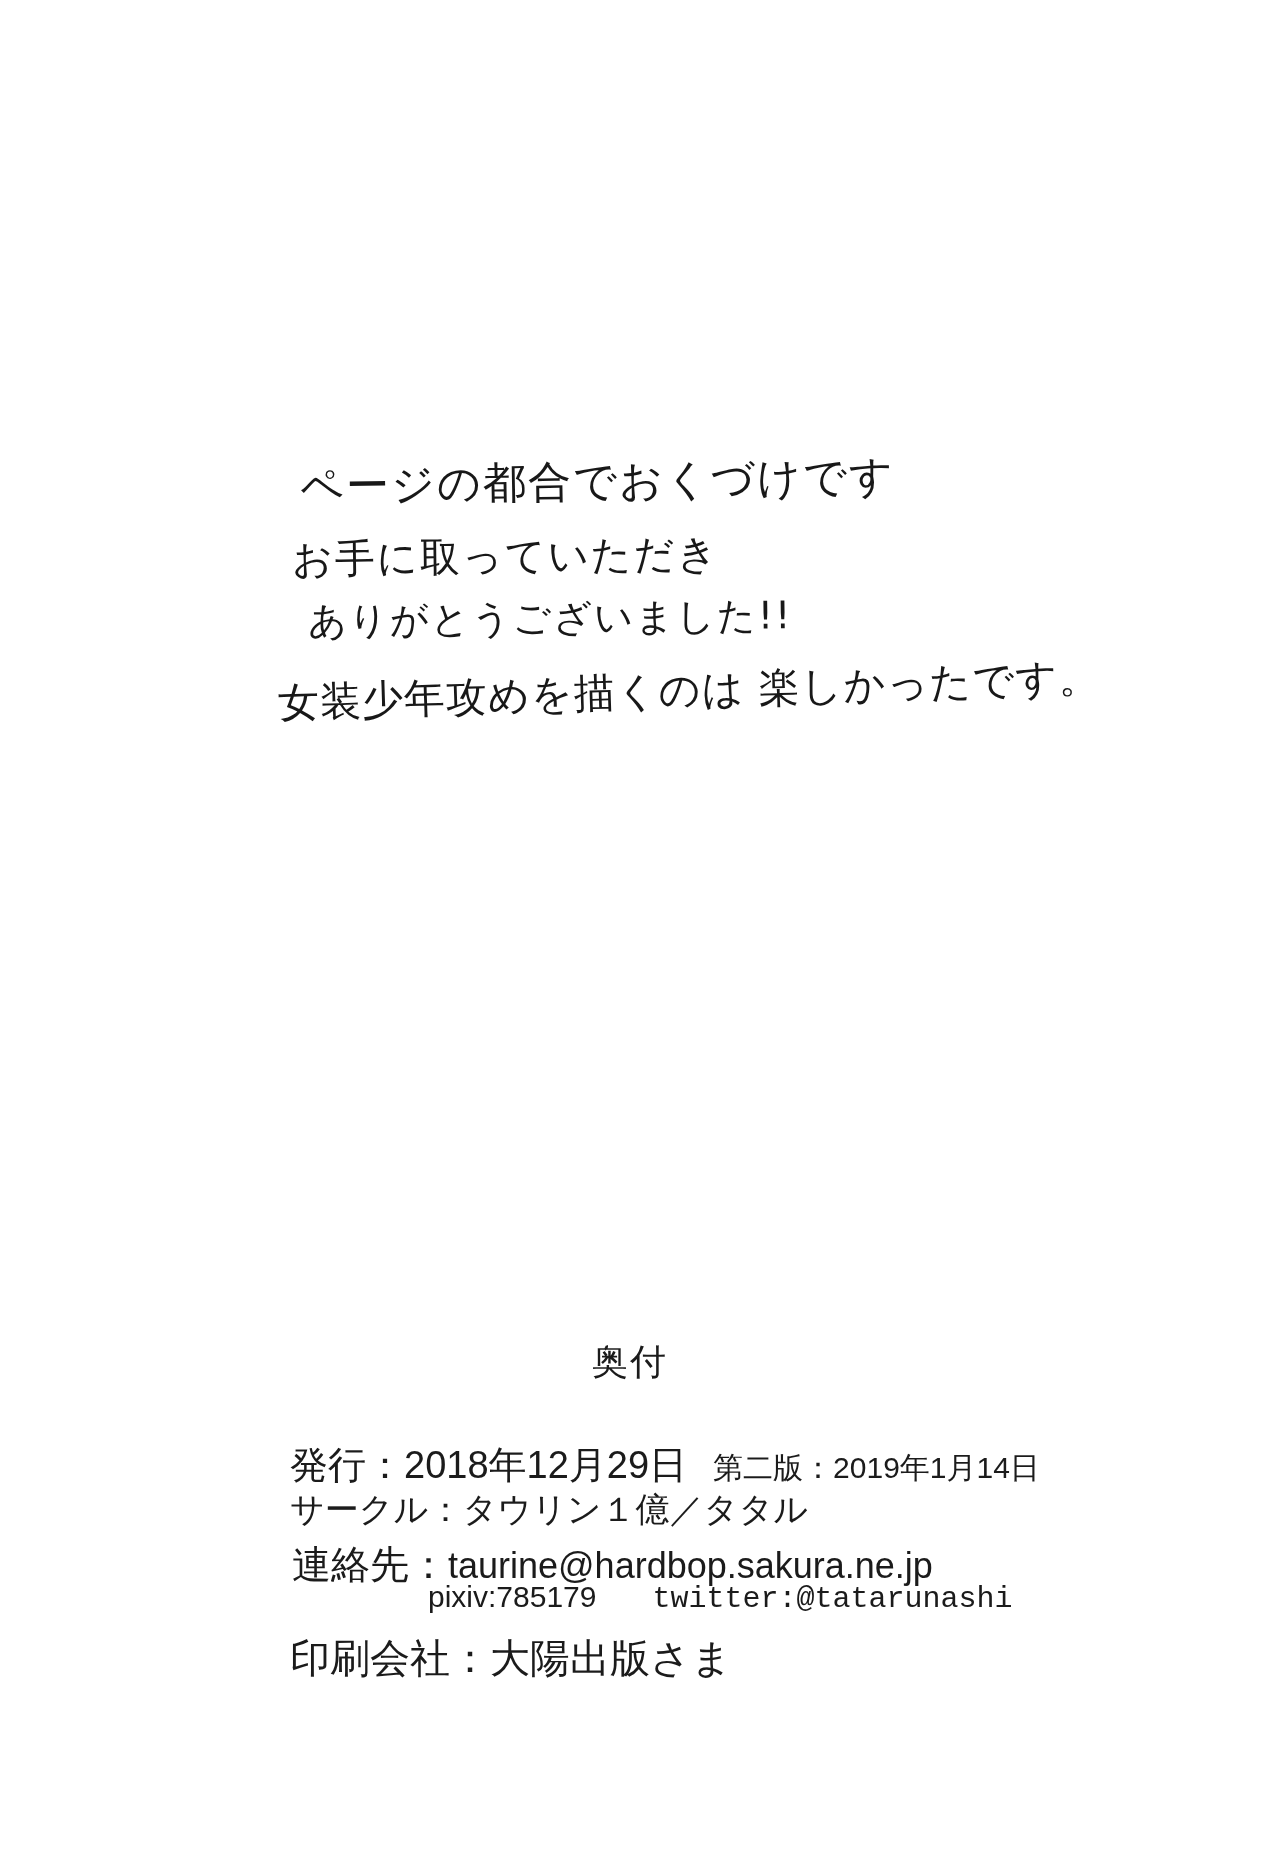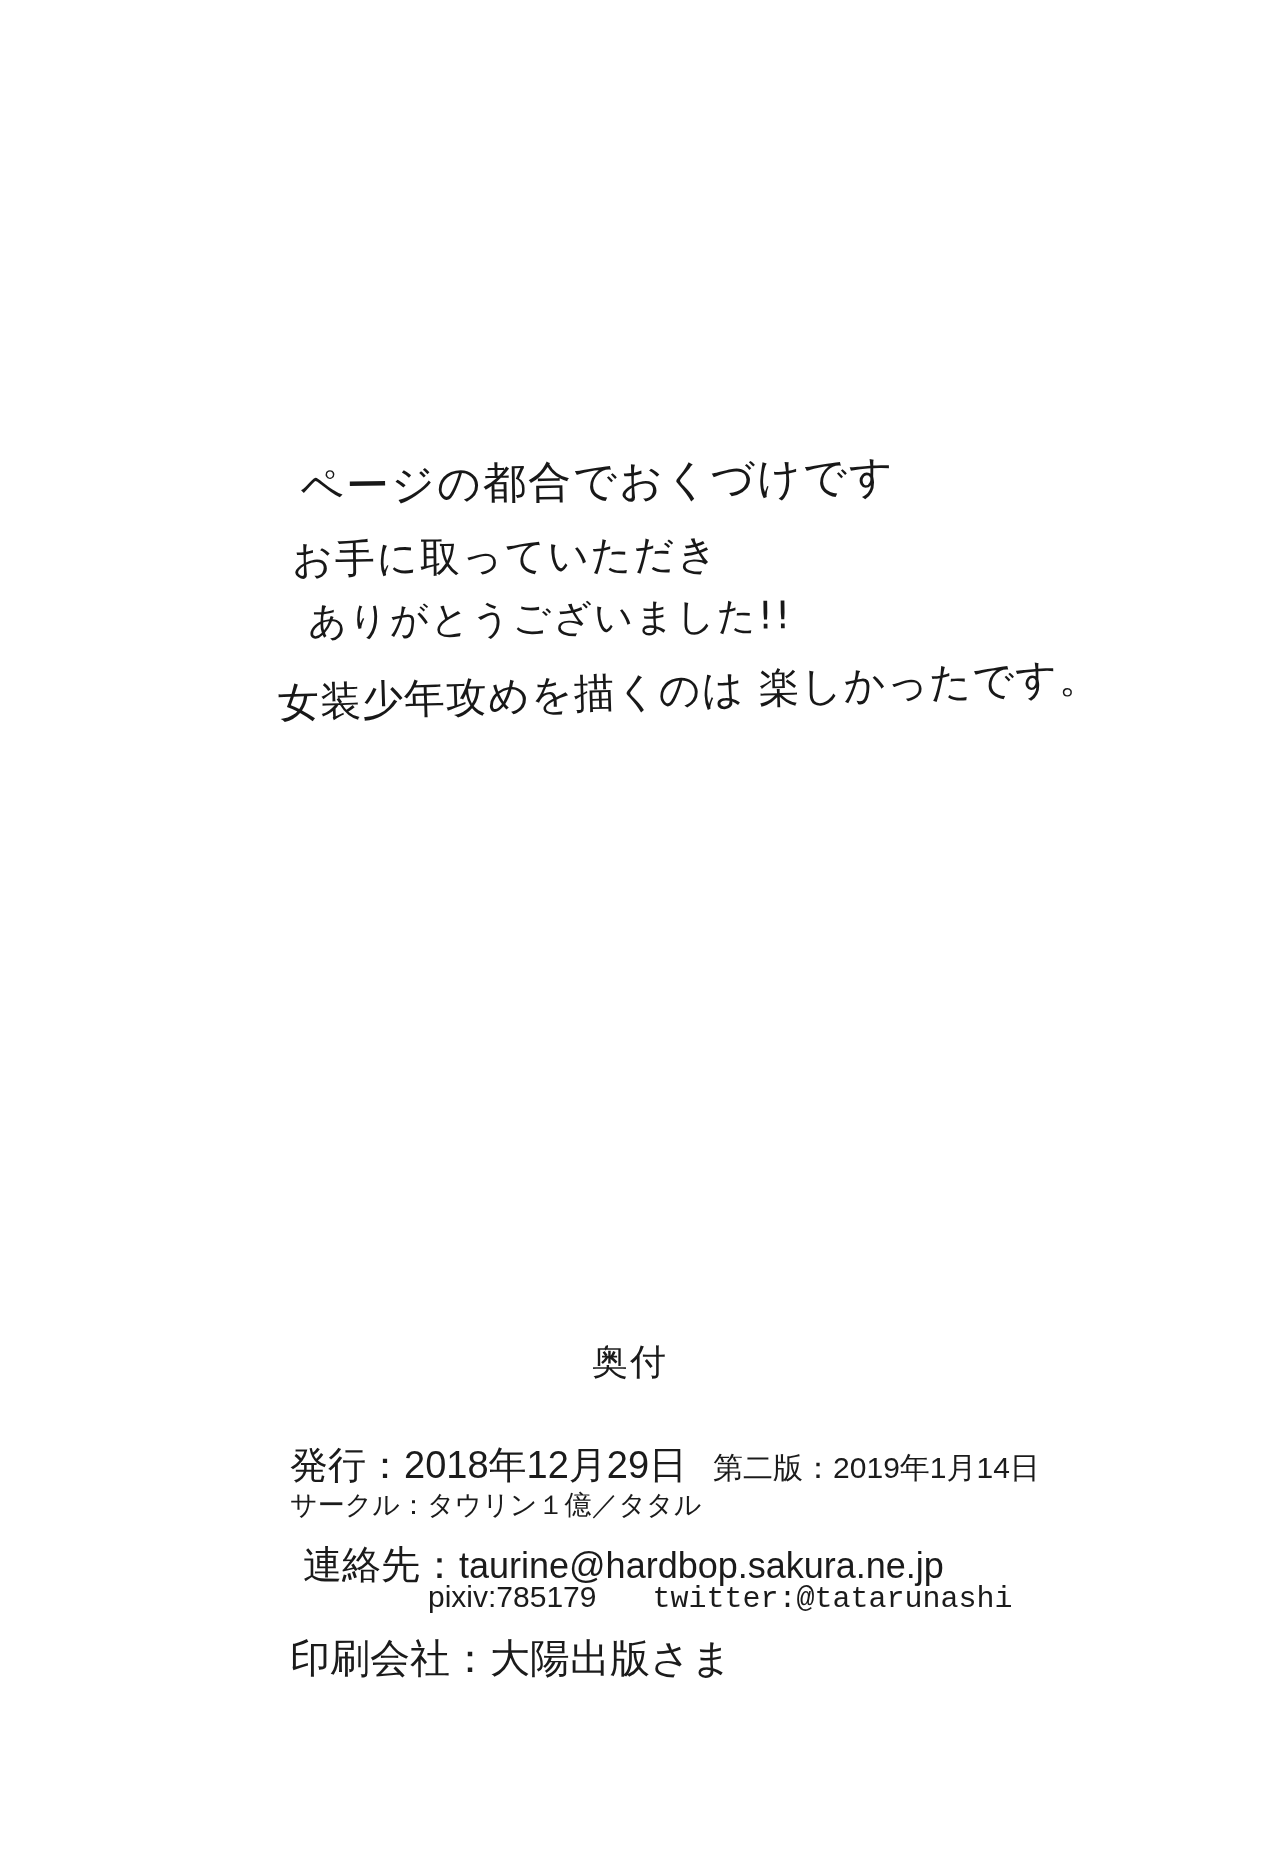--- a/index.html
+++ b/index.html
@@ -38,22 +38,22 @@
     letter-spacing: 2px;
     color: #1b1b1b;
   }
   .cline {
     position: absolute;
     white-space: nowrap;
     color: #1b1b1b;
   }
   .issue-line   { left: 290px; top: 1440px; font-size: 38px; text-align: right; }
   .issue-line .second { font-size: 30px; margin-left: 26px; }
-  .circle-line  { left: 290px; top: 1487px; font-size: 27px; }
-  .contact-line { left: 303px; top: 1538px; font-size: 39px; }
+  .circle-line  { left: 290px; top: 1487px; font-size: 34px; }
+  .contact-line { left: 292px; top: 1538px; font-size: 39px; }
   .contact-line .email { font-size: 36px; }
   .social-line  { left: 428px; top: 1580px; font-size: 30px; }
   .social-line .twitter { margin-left: 56px; font-family: Liberation Mono, monospace; }
   .printer-line { left: 290px; top: 1631px; font-size: 40px; }
 </style>
 </head>
 <body>
 
 <div>
 

